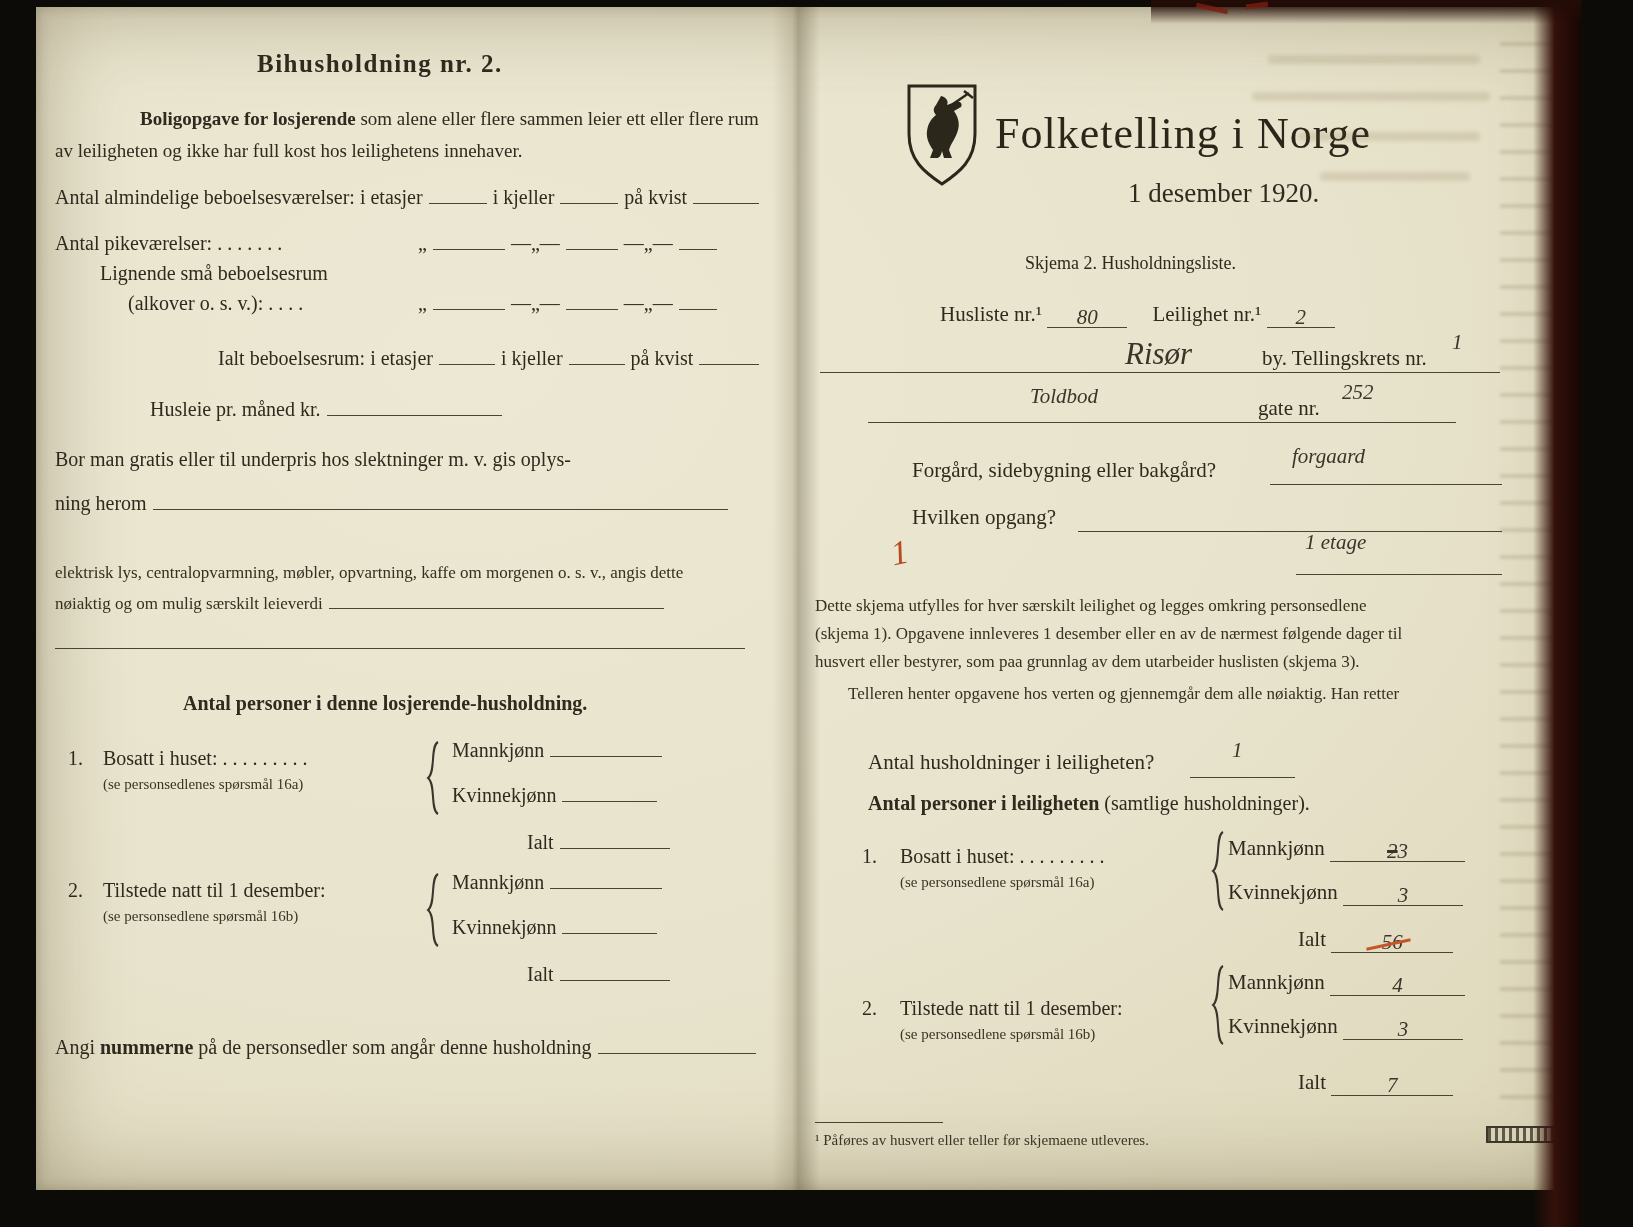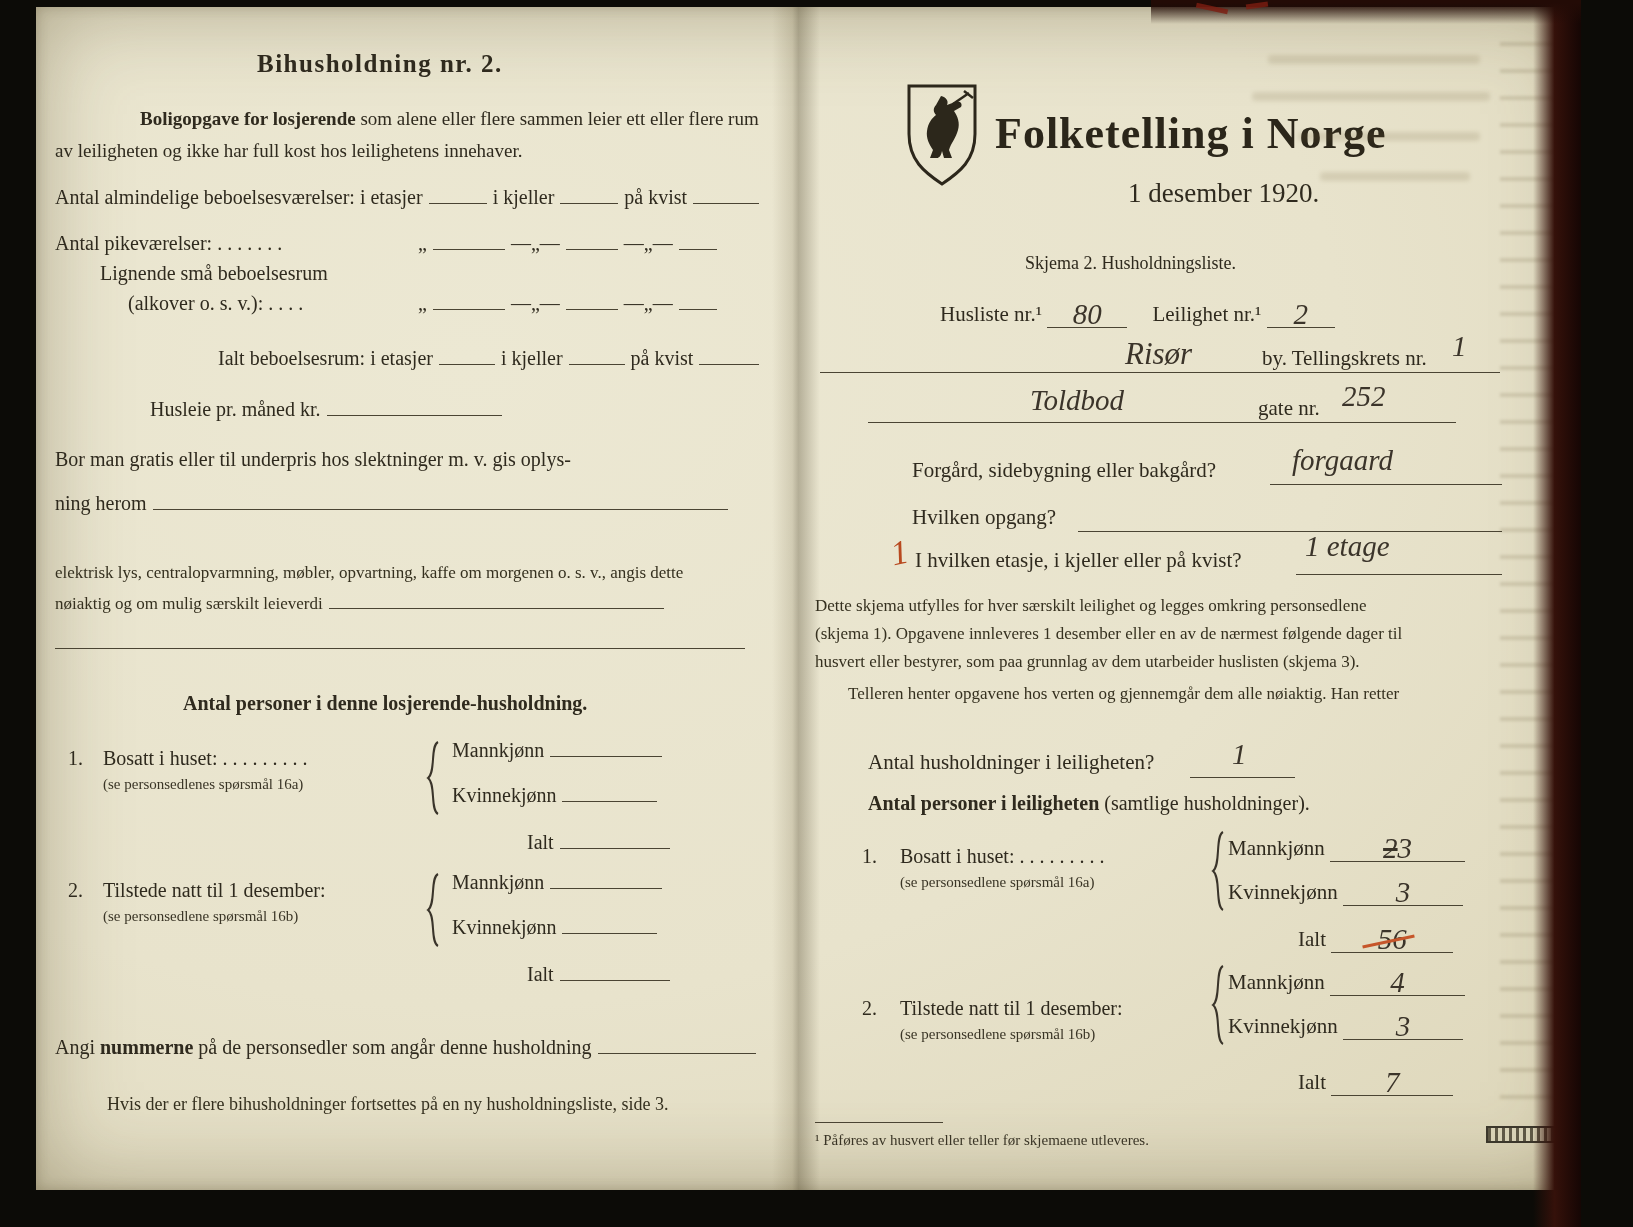--- a/index.html
+++ b/index.html
@@ -11,22 +11,22 @@
     box-shadow: inset 0 0 90px rgba(86,72,35,.40), inset 0 0 14px rgba(60,50,25,.28);
   }
   .fold { position:absolute; left:772px; top:0; width:48px; height:100%;
     background:linear-gradient(90deg, rgba(80,66,30,0) 0%, rgba(80,66,30,.16) 42%, rgba(56,46,20,.30) 55%, rgba(80,66,30,0) 100%); }
   .t { position:absolute; color:#2f2a1e; font-size:20px; white-space:nowrap; }
   .b { font-weight:bold; }
   .sm { font-size:15px; color:#3a3526; }
   .md { font-size:17px; color:#35301f; }
   .rp { font-size:21px; }
   .title-left { font-size:25px; font-weight:bold; letter-spacing:1.5px; }
-  .main-title { font-size:44px; font-weight:bold; letter-spacing:1px; color:#2b261a; }
-  .hw { font-family:"Liberation Serif", serif; font-style:italic; color:#3b342a; font-size:29px; white-space:nowrap; }
+  .main-title { font-size:44px; font-weight:normal; letter-spacing:1px; color:#2b261a; }
+  .hw { font-family:"Liberation Serif", serif; font-style:italic; color:#3b342a; font-size:21px; white-space:nowrap; }
   .hwa { position:absolute; }
   .red { color:#b8491f; }
   .bl { display:inline-block; border-bottom:1.6px solid #4a4433; height:13px; margin:0 6px; vertical-align:baseline; }
   .rule { position:absolute; border-top:1.6px solid #4a4433; height:0; }
   .rule-thin { position:absolute; border-top:1px solid #4a4433; height:0; }
   .fill { display:inline-block; border-bottom:1.6px solid #4a4433; text-align:center; padding:0 12px; }
   .fill .hw { position:relative; top:3px; line-height:16px; display:inline-block; }
   .scrd { text-decoration:line-through; text-decoration-thickness:2.5px; text-decoration-color:#3a3428; }
   .orange-slash { position:relative; display:inline-block; }
   .orange-slash::after { content:""; position:absolute; left:-16px; right:-8px; top:58%;
@@ -125,21 +125,20 @@
     <span>Kvinnekjønn</span><span class="bl" style="width:95px"></span>
   </div>
   <div class="t" style="left:527px; top:963px;">
     <span>Ialt</span><span class="bl" style="width:110px"></span>
   </div>
 
   <div class="t" style="left:55px; top:1036px;">
     <span>Angi </span><span class="b">nummerne</span><span> på de personsedler som angår denne husholdning</span><span class="bl" style="width:158px"></span>
   </div>
 
-  <div class="t md" style="left:107px; top:1094px; font-size:18px;">Hvis der er flere bihusholdninger fortsettes på en ny husholdningsliste, side 3.</div>
 
   <svg class="arms" style="left:897px; top:80px;" width="90" height="110" viewBox="0 0 90 110">
     <path d="M12 6 h66 v48 c0 26 -15 38 -33 50 C27 92 12 80 12 54 Z" stroke="#2c271b" stroke-width="3" fill="none"></path>
     <path d="M44 16 c5 1 8 5 6 9 l8 -3 c5 -2 8 2 6 5 l-7 4 c4 6 6 12 4 19 c-2 8 -7 13 -9 20 l3 8 h-8 l-2 -7 c-1 5 -3 7 -5 7 h-7 l3 -8 c-4 -6 -7 -12 -6 -19 c1 -8 5 -13 9 -16 c-3 -3 -3 -7 0 -10 z" fill="#2c271b"></path>
     <path d="M56 24 l16 -11 m-5 -2 l9 7" stroke="#2c271b" stroke-width="2.5" fill="none"></path>
   </svg>
   <div class="t main-title" style="left:995px; top:108px;">Folketelling i Norge</div>
   <div class="t" style="left:1128px; top:178px; font-size:27px;">1 desember 1920.</div>
   <div class="t" style="left:1025px; top:253px; font-size:18px;">Skjema 2.  Husholdningsliste.</div>
 
@@ -161,21 +160,20 @@
   <div class="hw hwa" style="left:1342px; top:380px;">252</div>
 
   <div class="t rp" style="left:912px; top:458px;">Forgård, sidebygning eller bakgård?</div>
   <div class="rule" style="left:1270px; top:484px; width:232px;"></div>
   <div class="hw hwa" style="left:1292px; top:444px;">forgaard</div>
 
   <div class="t rp" style="left:912px; top:505px;">Hvilken opgang?</div>
   <div class="rule" style="left:1078px; top:531px; width:424px;"></div>
 
   <div class="hw hwa red" style="left:891px; top:534px; font-size:34px; transform:rotate(-12deg);">1</div>
-  <div class="t rp" style="left:915px; top:548px;">I hvilken etasje, i kjeller eller på kvist?</div>
   <div class="hw hwa" style="left:1305px; top:530px;">1 etage</div>
   <div class="rule" style="left:1296px; top:574px; width:206px;"></div>
 
   <div class="t md" style="left:815px; top:596px;">Dette skjema utfylles for hver særskilt leilighet og legges omkring personsedlene</div>
   <div class="t md" style="left:815px; top:624px;">(skjema 1).  Opgavene innleveres 1 desember eller en av de nærmest følgende dager til</div>
   <div class="t md" style="left:815px; top:652px;">husvert eller bestyrer, som paa grunnlag av dem utarbeider huslisten (skjema 3).</div>
   <div class="t md" style="left:848px; top:684px;">Telleren henter opgavene hos verten og gjennemgår dem alle nøiaktig.  Han retter</div>
 
   <div class="t rp" style="left:868px; top:750px;">Antal husholdninger i leiligheten?</div>
   <div class="rule" style="left:1190px; top:777px; width:105px;"></div>

